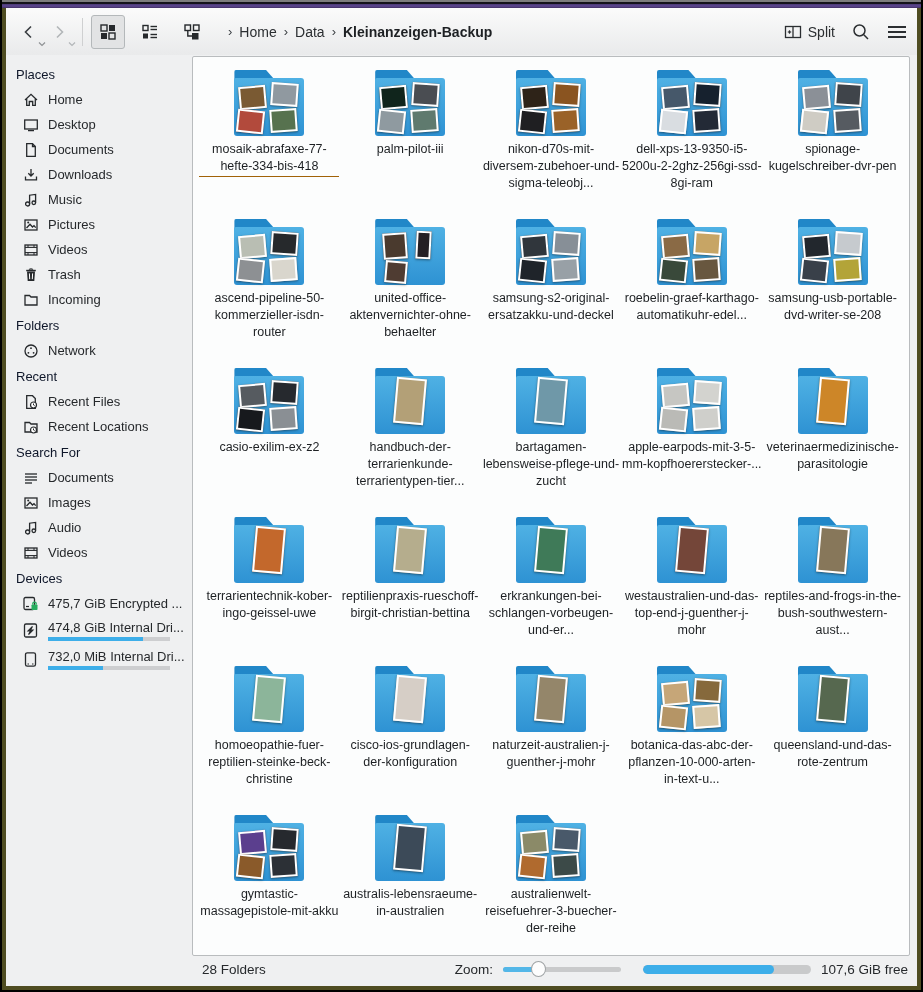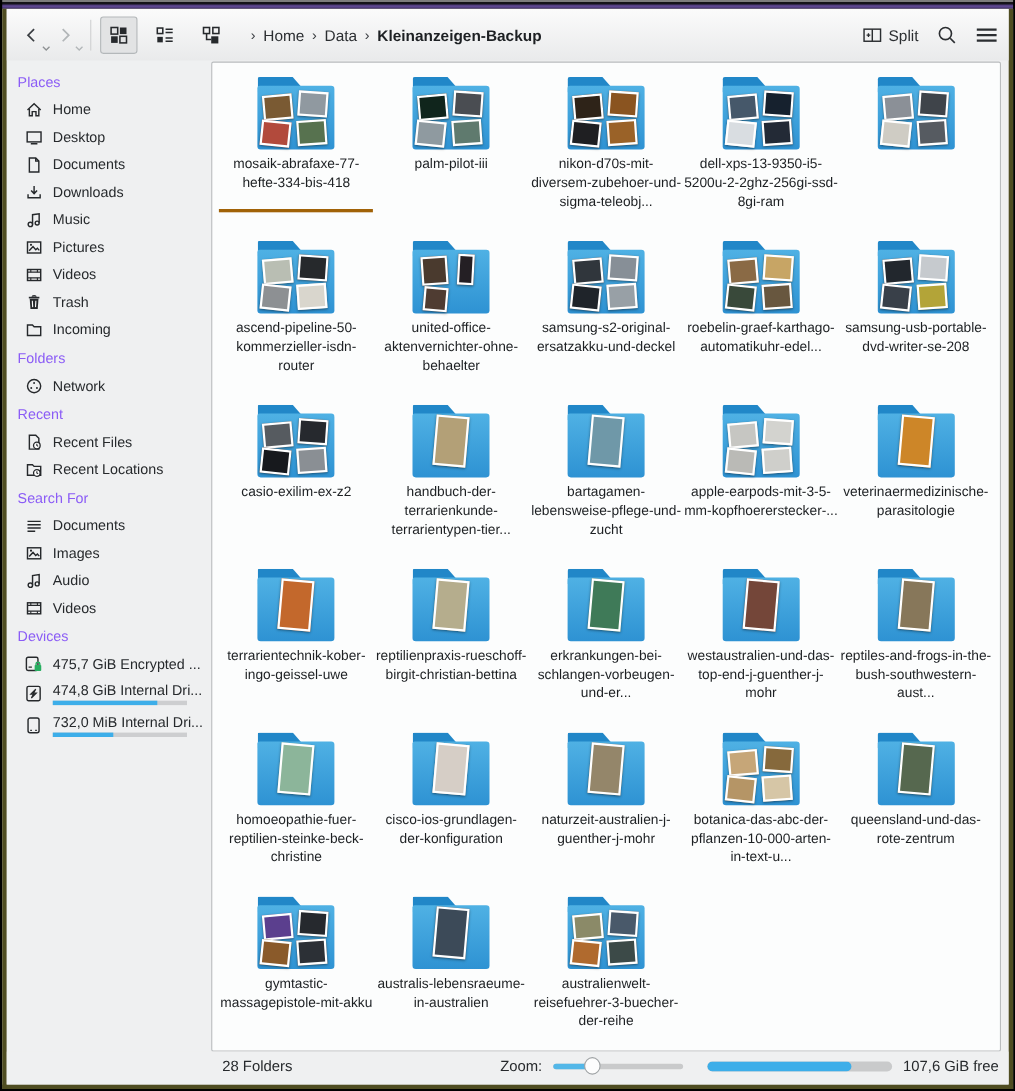--- a/index.html
+++ b/index.html
@@ -24,40 +24,40 @@
   .viewbtn.active { background:#e2e3e4; border:1px solid #b4b8ba; }
   .crumb { display:flex; align-items:center; font-size:14px; color:#2b2e31; margin-left:4px; flex:1; min-width:0; }
   .crumb .sep { color:#3a3e42; margin:0 7px; font-size:13px; }
   .crumb-item { color:#2b2e31; }
   .crumb-item.last { font-weight:bold; color:#1d2023; }
   .tb-right { display:flex; align-items:center; gap:16px; margin-left:10px; }
   .split-btn { display:flex; align-items:center; gap:6px; font-size:14px; color:#2b2e31; }
   
   .body { flex:1; display:flex; min-height:0; }
   .sidebar { width:186px; flex:0 0 186px; padding:6px 0 0 6px; overflow:hidden; font-size:13px; color:#26292c; }
-  .sect-title { color:#8b5cf6; font-size:13px; padding:6px 0 5px 4px; }
+  .sect-title { color:#0f172a; font-size:13px; padding:6px 0 5px 4px; }
   .side-item { display:flex; align-items:center; gap:9px; padding:4px 2px 4px 10px; border-radius:3px; }
   .side-item .ic { width:17px; height:17px; flex:0 0 17px; display:flex; align-items:center; justify-content:center; }
   .side-item .lbl-wrap { display:flex; flex-direction:column; min-width:0; }
   .side-item .lbl { white-space:nowrap; }
   .usage { width:122px; height:4px; background:#cdced0; margin-top:2px; }
   .usage > div { height:100%; background:#3daee9; }
   .main-panel { flex:1; margin:1px 7px 0 0; background:#fcfdfd; border:1px solid #b9bcbe; border-radius:2px; overflow:hidden; }
   
   .grid { display:grid; grid-template-columns:repeat(5,1fr); grid-auto-rows:149px; padding:13px 6px 0 6px; }
   .cell { display:flex; flex-direction:column; align-items:center; }
   .folder { position:relative; width:78px; height:66px; flex:0 0 66px; margin-bottom:5px; }
   .ftab { position:absolute; left:4px; top:0; width:44px; height:14px; background:#2187c8;
           clip-path:polygon(0 0,72% 0,100% 100%,0 100%); border-radius:2px 0 0 0; }
   .fbody { position:absolute; left:4px; top:8px; right:4px; bottom:0;
            background:linear-gradient(#4fb1e4,#2e92d3); border-radius:2px 3px 3px 3px; }
   .tile { position:absolute; border:2px solid #fff; box-shadow:0 1px 2.5px rgba(0,0,0,.45); }
   .flabel { font-size:12.5px; line-height:17px; color:#1d2023; text-align:center; width:140px;
             overflow-wrap:anywhere; }
-  .flabel.underlined { border-bottom:3px solid #a16207; padding-bottom:15px; }
+  .flabel.underlined { border-bottom:1px solid #a16207; padding-bottom:1px; }
   
   .statusbar { height:30px; flex:0 0 30px; display:flex; align-items:center; font-size:13.5px; color:#26292c;
                padding:0 9px 4px 196px; background:#eff0f1; }
   .sb-spacer { flex:1; }
   .slider { width:118px; height:14px; position:relative; margin-left:10px; }
   .slider .track { position:absolute; top:5px; left:0; right:0; height:5px; border-radius:3px; background:#c9cacb; }
   .slider .fill { position:absolute; top:5px; left:0; height:5px; border-radius:3px; background:#53b7e8; }
   .slider .handle { position:absolute; top:-1px; width:15px; height:16px; border-radius:50%;
                     background:#fdfdfd; border:1px solid #9fa3a5; }
   .capbar { width:168px; height:9px; border-radius:5px; background:#c9cacb; overflow:hidden; margin:0 10px 0 22px; }
@@ -471,20 +471,21 @@
             </div>
             <div class="cell">
               <div class="folder">
                 <div class="ftab"></div>
                 <div class="fbody"></div>
                 <div class="tile" style="left: 9px; top: 16px; width: 27px; height: 23px; transform: rotate(-5deg); background: rgb(139, 144, 151);"></div>
                 <div class="tile" style="left: 41px; top: 13px; width: 27px; height: 23px; transform: rotate(4deg); background: rgb(63, 68, 74);"></div>
                 <div class="tile" style="left: 7px; top: 40px; width: 27px; height: 23px; transform: rotate(6deg); background: rgb(207, 204, 196);"></div>
                 <div class="tile" style="left: 40px; top: 39px; width: 27px; height: 23px; transform: rotate(-4deg); background: rgb(86, 91, 97);"></div>
               </div>
+              <div class="flabel">spionage-kugelschreiber-dvr-pen</div>
             </div>
             <div class="cell">
               <div class="folder">
                 <div class="ftab"></div>
                 <div class="fbody"></div>
                 <div class="tile" style="left: 9px; top: 16px; width: 27px; height: 23px; transform: rotate(-5deg); background: rgb(185, 190, 179);"></div>
                 <div class="tile" style="left: 41px; top: 13px; width: 27px; height: 23px; transform: rotate(4deg); background: rgb(38, 41, 44);"></div>
                 <div class="tile" style="left: 7px; top: 40px; width: 27px; height: 23px; transform: rotate(6deg); background: rgb(141, 144, 147);"></div>
                 <div class="tile" style="left: 40px; top: 39px; width: 27px; height: 23px; transform: rotate(-4deg); background: rgb(217, 214, 205);"></div>
               </div>

